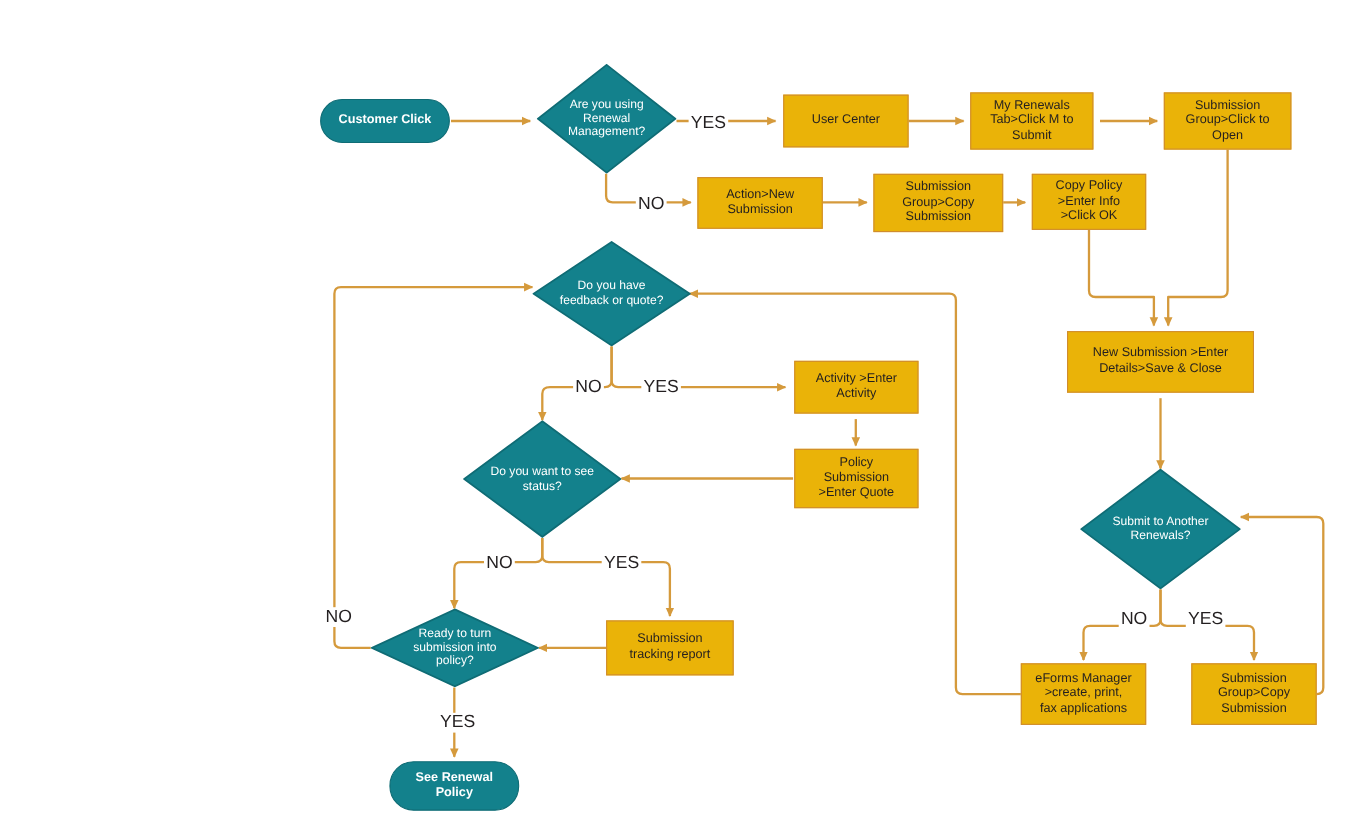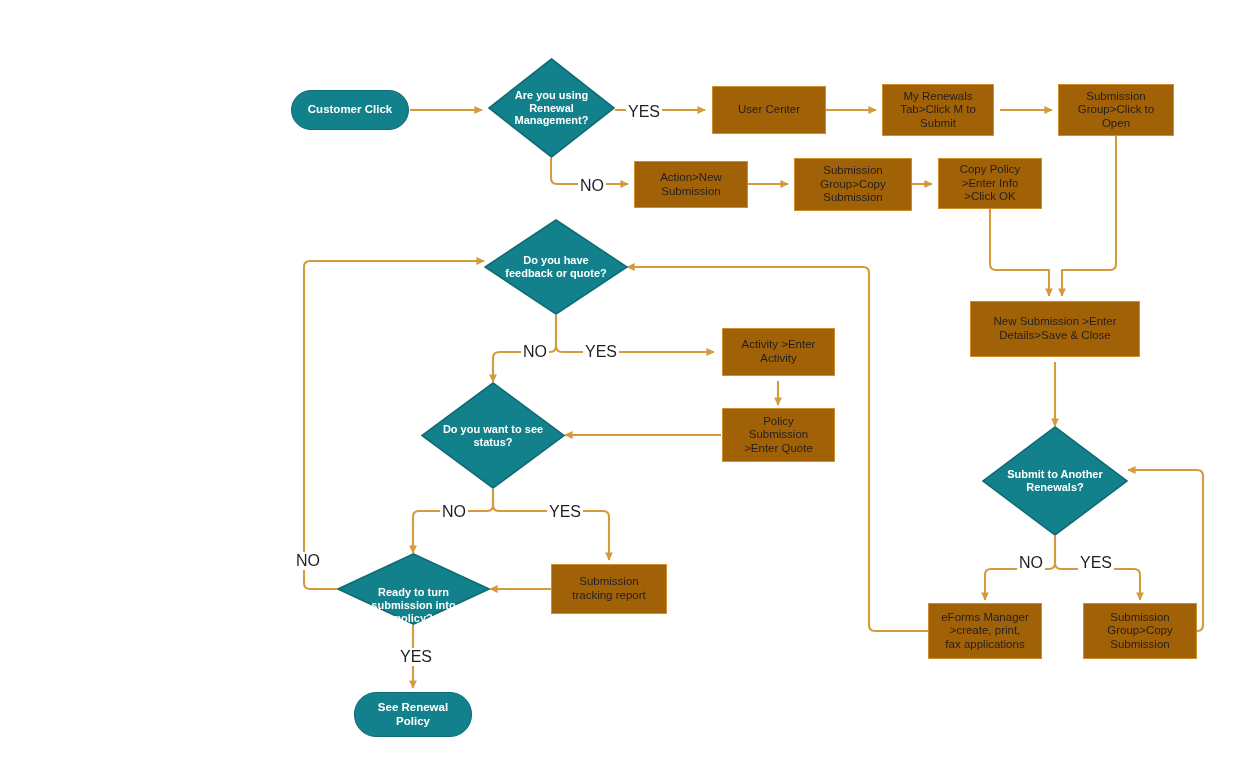--- a/index.html
+++ b/index.html
@@ -31,21 +31,21 @@
     justify-content: center;
     text-align: center;
   }
   .node .lbl {
     display: block;
     line-height: 1.18;
     white-space: pre-line;
   }
   
   .proc {
-    background: #a16207;
+    background: #eab308;
     border: 1.6px solid #D08C2E;
     color: #231f20;
     font-size: 11.5px;
   }
   
   .term {
     background: #13818C;
     border: 1.4px solid #0F6C75;
     border-radius: 22px;
     color: #ffffff;
@@ -60,21 +60,21 @@
   .dia .shape {
     position: absolute;
     left: 0; top: 0;
     width: 100%; height: 100%;
   }
   .dia .lbl {
     position: relative;
     z-index: 2;
     color: #ffffff;
     font-size: 11px;
-    font-weight: bold;
+    font-weight: normal;
     padding: 0 6px;
   }
   .edgelabel {
     position: absolute;
     font-family: "Liberation Sans", sans-serif;
     font-size: 16px;
     color: #231f20;
     background: #ffffff;
     padding: 0 2px;
     white-space: nowrap;
@@ -168,21 +168,21 @@
   </div>
 
   <div class="node dia" style="left:421px; top:382px; width:144px; height:107px;">
     <svg class="shape" viewBox="0 0 144 107" preserveAspectRatio="none">
       <polygon points="72,1 143,53.5 72,106 1,53.5" fill="#13818C" stroke="#0F6C75" stroke-width="1.6"></polygon>
     </svg>
     <span class="lbl">Do you want to see
 status?</span>
   </div>
 
-  <div class="node dia" style="left:337px; top:553px; width:153px; height:72px;align-items:flex-end;">
+  <div class="node dia" style="left:337px; top:553px; width:153px; height:72px;">
     <svg class="shape" viewBox="0 0 153 72" preserveAspectRatio="none">
       <polygon points="76.5,1 152,36 76.5,71 1,36" fill="#13818C" stroke="#0F6C75" stroke-width="1.6"></polygon>
     </svg>
     <span class="lbl">Ready to turn
 submission into
 policy?</span>
   </div>
 
   <div class="node dia" style="left:982px; top:426px; width:146px; height:110px;">
     <svg class="shape" viewBox="0 0 146 110" preserveAspectRatio="none">

